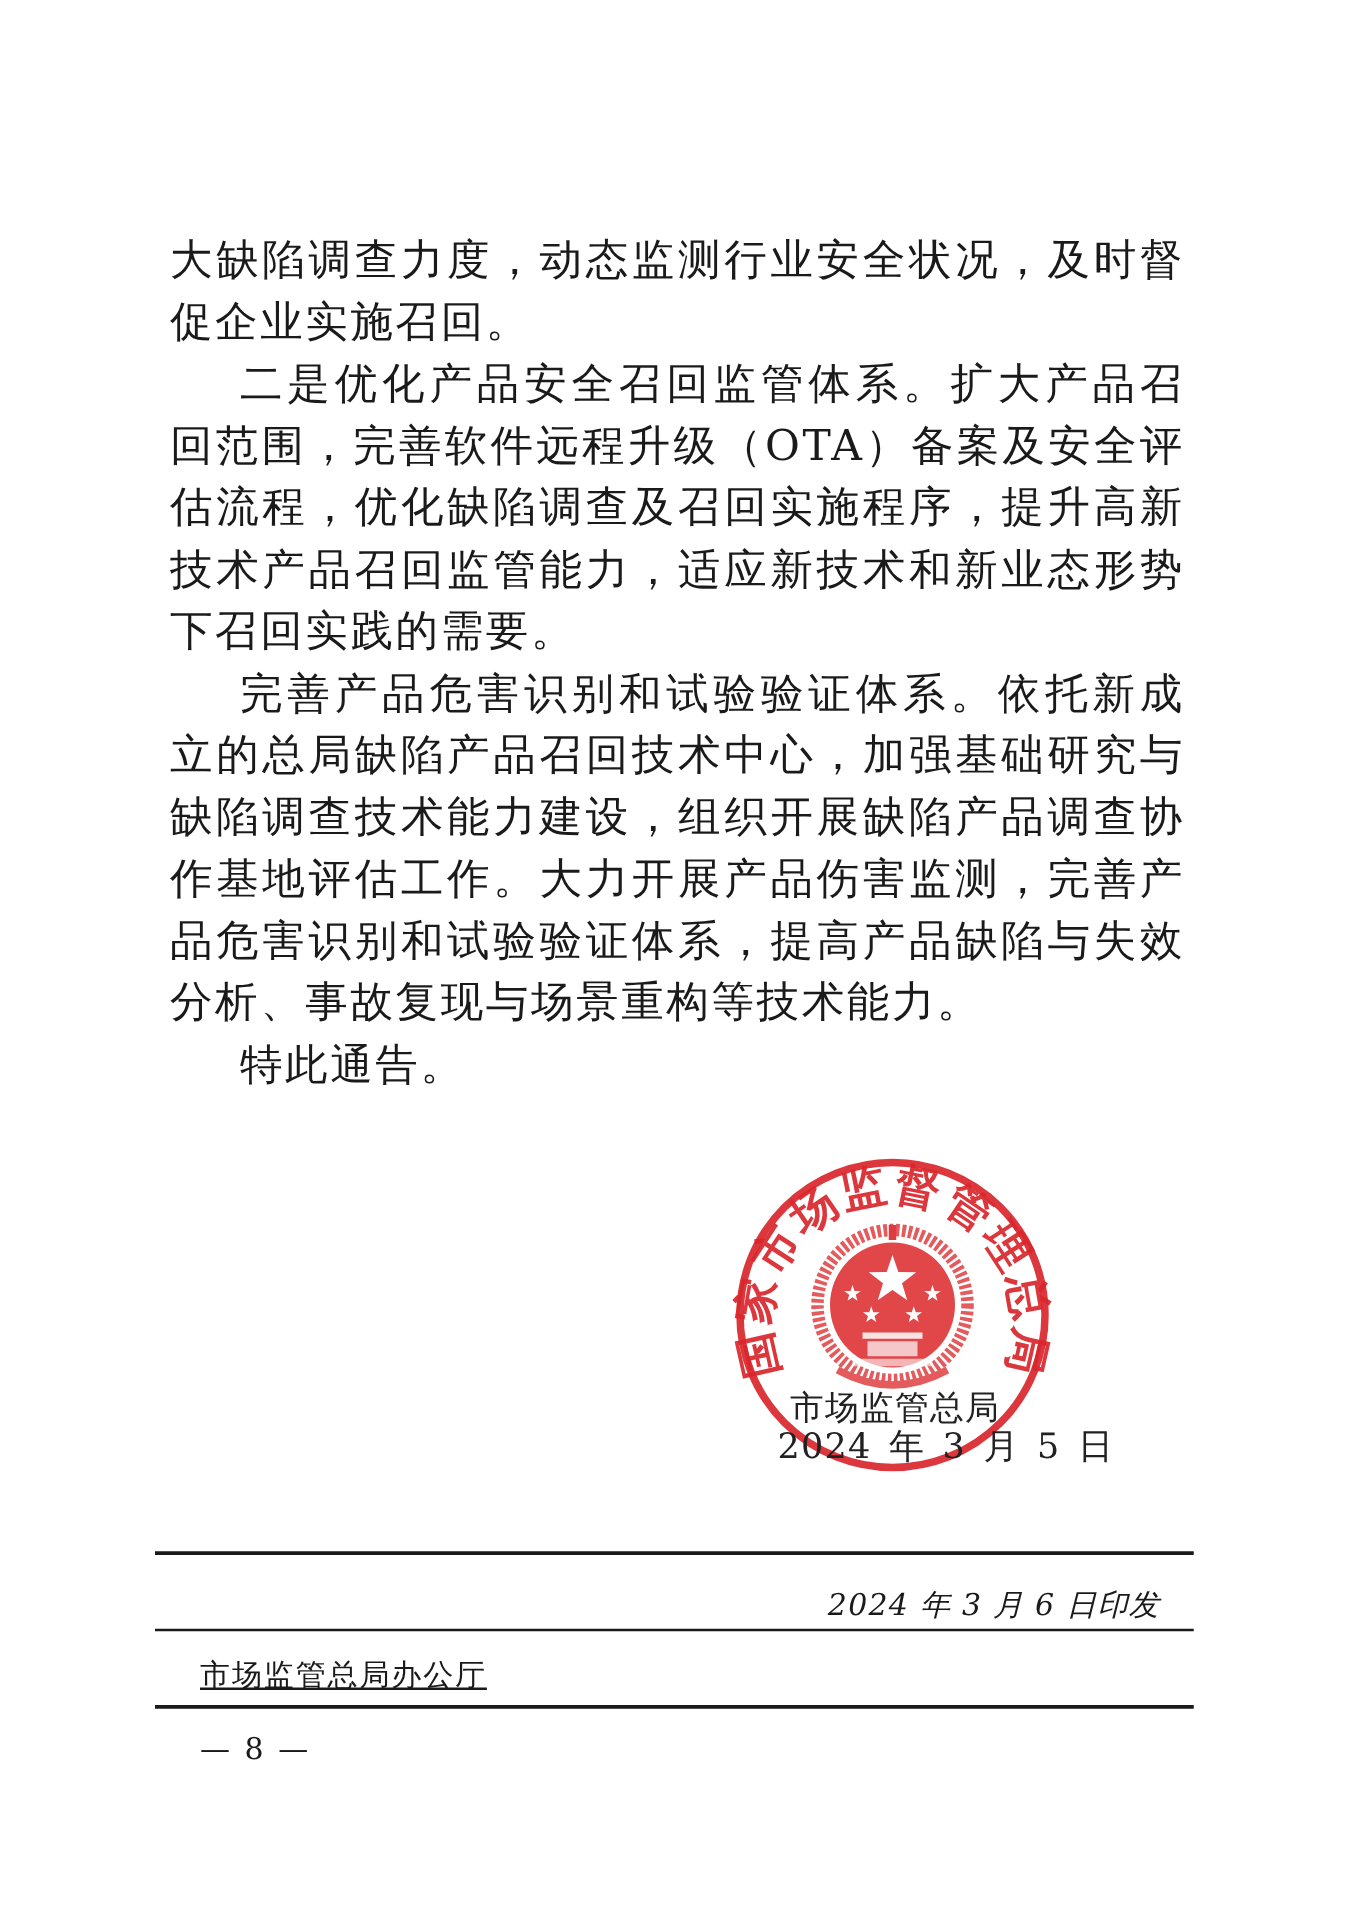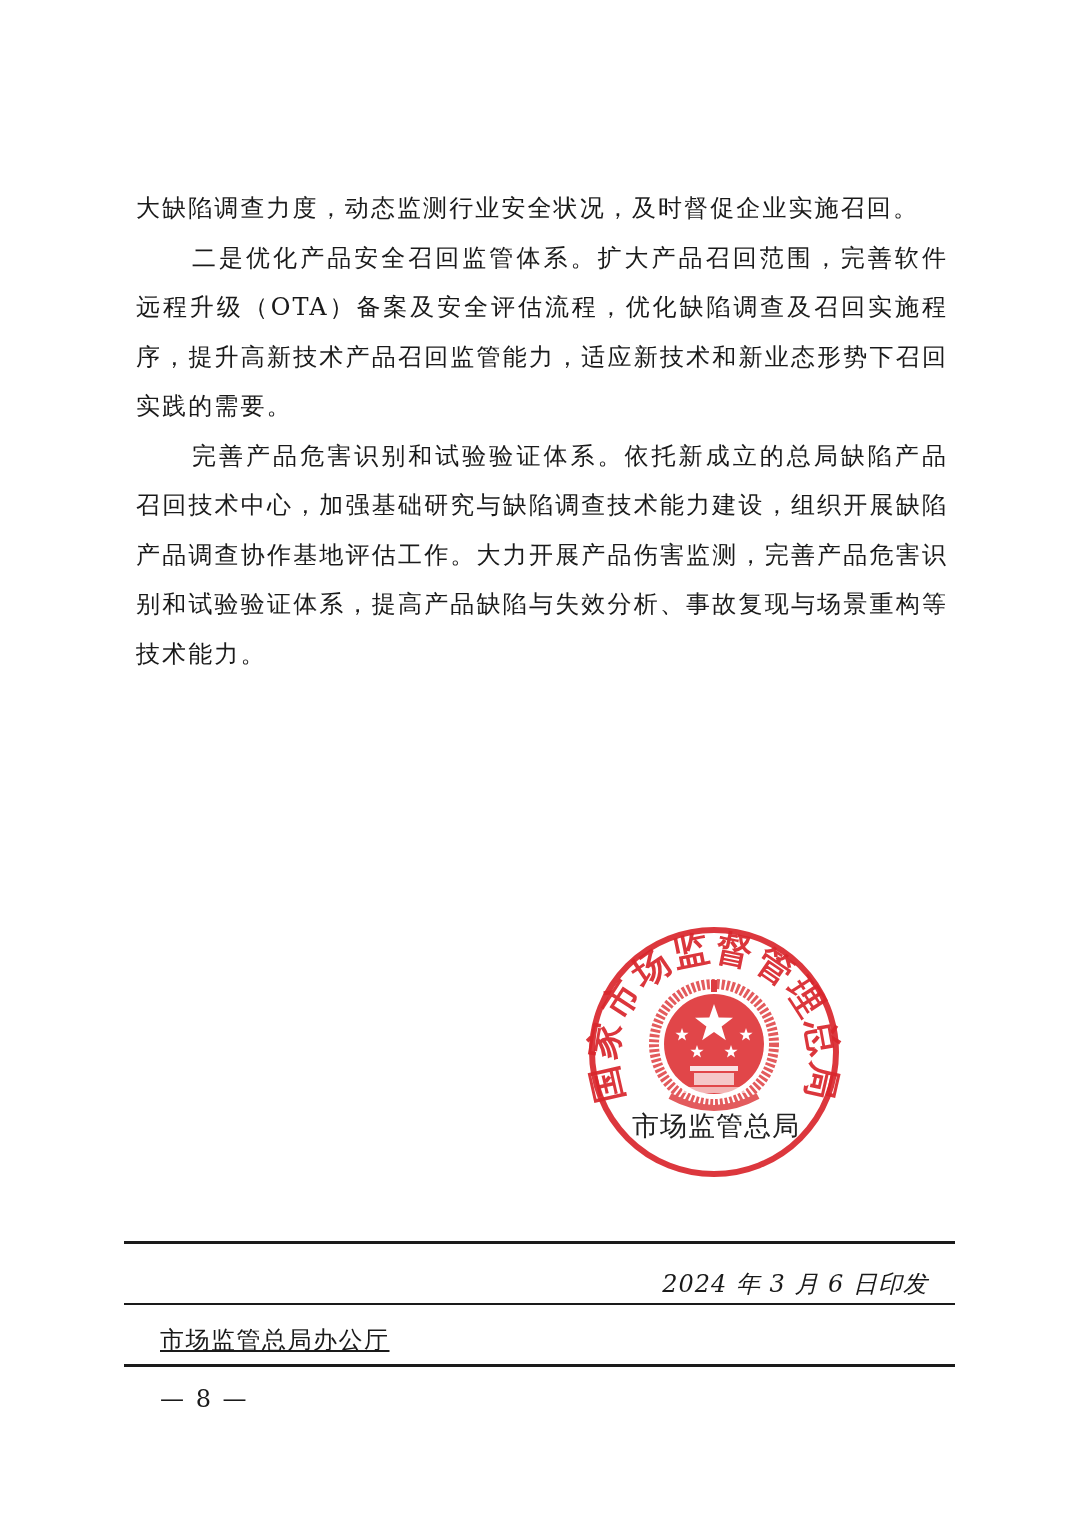--- a/index.html
+++ b/index.html
@@ -4,21 +4,21 @@
   <style>
     html, body { margin: 0; padding: 0; background: #ffffff; }
     body {
       width: 1080px; height: 1526px; position: relative; overflow: hidden;
       font-family: "DejaVu Serif", "Liberation Serif", serif;
       color: #1a1a1a;
     }
     .page { position: absolute; left: 0; top: 0; width: 1080px; height: 1526px; }
     .body-text {
       position: absolute; left: 136px; top: 184px; width: 812px;
-      font-size: 24px; line-height: 49.5px; letter-spacing: 2.1px;
+      font-size: 34px; line-height: 49.5px; letter-spacing: 2.1px;
       text-align: justify; text-justify: inter-character;
     }
     .para { margin: 0; }
     .para.indent { text-indent: 56px; }
     .lead { font-weight: normal; }
     .closing { margin: 0; text-indent: 56px; }
 
     .stamp {
       position: absolute; left: 586px; top: 924px; width: 256px; height: 256px;
     }
@@ -60,20 +60,21 @@
   <div class="body-text">
     <p class="para">
       <span>大缺陷调查力度，动态监测行业安全状况，及时督促企业实施召回。</span>
     </p>
     <p class="para indent">
       <span class="lead">二是优化产品安全召回监管体系。</span><span>扩大产品召回范围，完善软件远程升级（OTA）备案及安全评估流程，优化缺陷调查及召回实施程序，提升高新技术产品召回监管能力，适应新技术和新业态形势下召回实践的需要。</span>
     </p>
     <p class="para indent">
       <span class="lead">完善产品危害识别和试验验证体系。</span><span>依托新成立的总局缺陷产品召回技术中心，加强基础研究与缺陷调查技术能力建设，组织开展缺陷产品调查协作基地评估工作。大力开展产品伤害监测，完善产品危害识别和试验验证体系，提高产品缺陷与失效分析、事故复现与场景重构等技术能力。</span>
     </p>
+    <p class="closing">特此通告。</p>
   </div>
 
   <svg class="stamp" viewBox="0 0 256 256">
     <defs>
       <path id="sealArc" d="M 46 188 A 98 98 0 1 1 210 188" fill="none"></path>
     </defs>
     <circle cx="128" cy="128" r="122" fill="none" stroke="#d9262c" stroke-width="6" opacity="0.92"></circle>
     <text font-family="DejaVu Sans, sans-serif" font-size="36" font-weight="bold" fill="#d9262c" opacity="0.92" letter-spacing="3">
       <textPath href="#sealArc" startOffset="50%" text-anchor="middle">国家市场监督管理总局</textPath>
     </text>
@@ -88,20 +89,21 @@
       <polygon fill="#fff" points="111,121 112.6,125.7 117.6,125.8 113.6,128.8 115,133.5 111,130.7 107,133.5 108.4,128.8 104.4,125.8 109.4,125.7"></polygon>
       <polygon fill="#fff" points="145,121 146.6,125.7 151.6,125.8 147.6,128.8 149,133.5 145,130.7 141,133.5 142.4,128.8 138.4,125.8 143.4,125.7"></polygon>
       <rect x="104" y="142" width="48" height="5" fill="#fff" opacity="0.85"></rect>
       <rect x="108" y="149" width="40" height="12" fill="#fff" opacity="0.7"></rect>
       <rect x="96" y="163" width="64" height="6" fill="#fff" opacity="0.6"></rect>
       <path d="M 84 172 Q 128 196 172 172" fill="none" stroke="#e04a4c" stroke-width="6"></path>
     </g>
   </svg>
 
   <div class="signature">市场监管总局</div>
+  <div class="sign-date">2024 年 3 月 5 日</div>
 
   <div class="rule thick" style="top:1241px;"></div>
   <div class="rule thin" style="top:1303px;"></div>
   <div class="issuer">市场监管总局办公厅</div>
   <div class="issue-date">2024 年 3 月 6 日印发</div>
   <div class="rule thick" style="top:1364px;"></div>
 
   <div class="page-num">— 8 —</div>
 </div>
 

